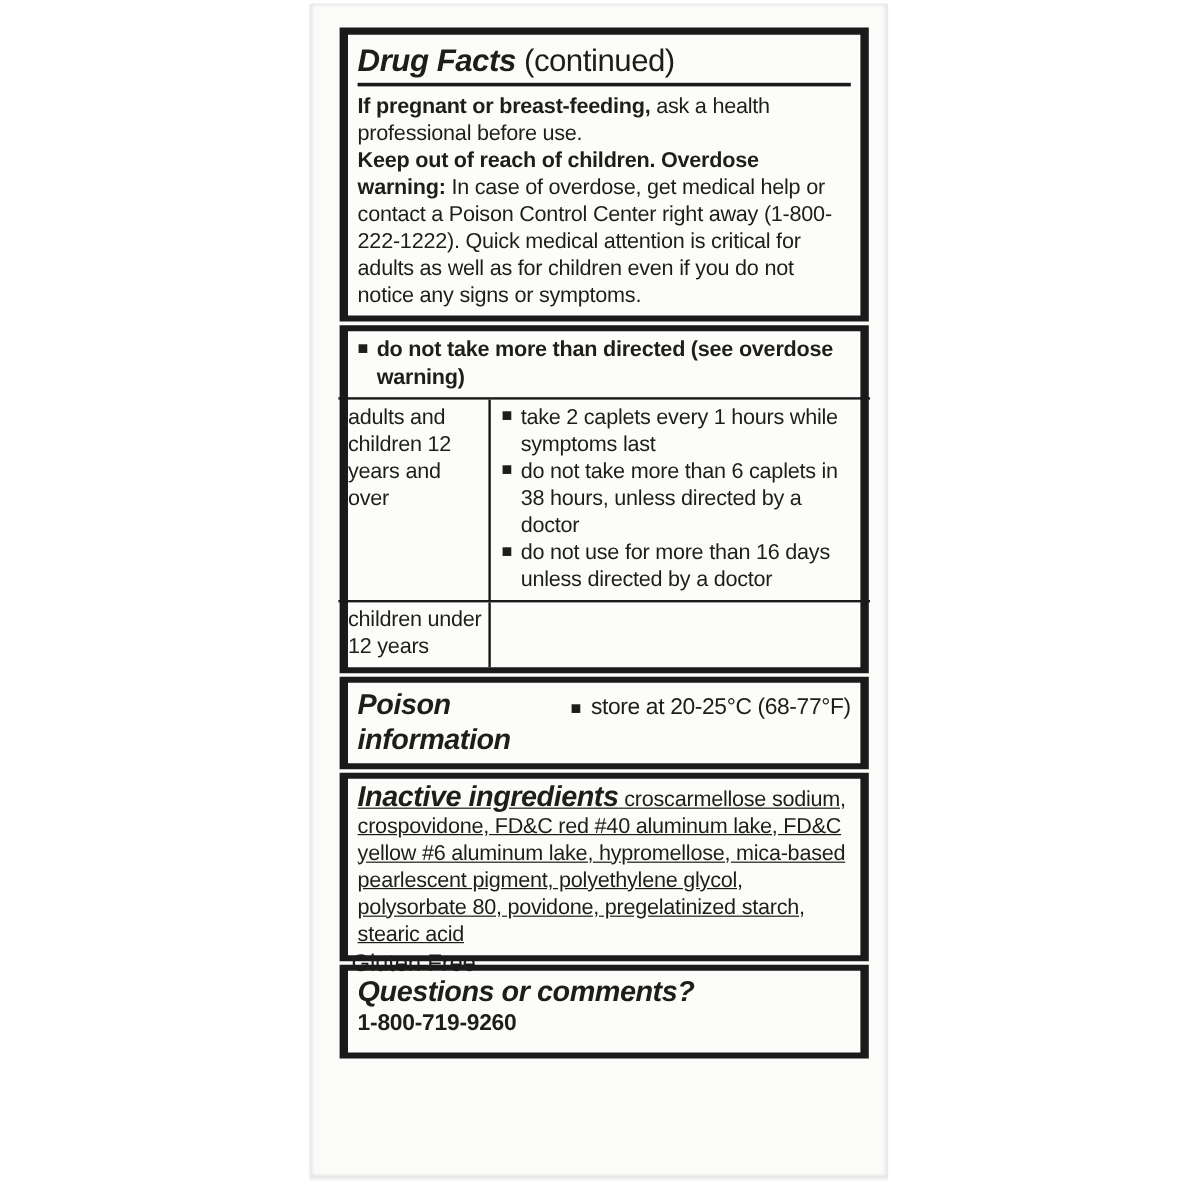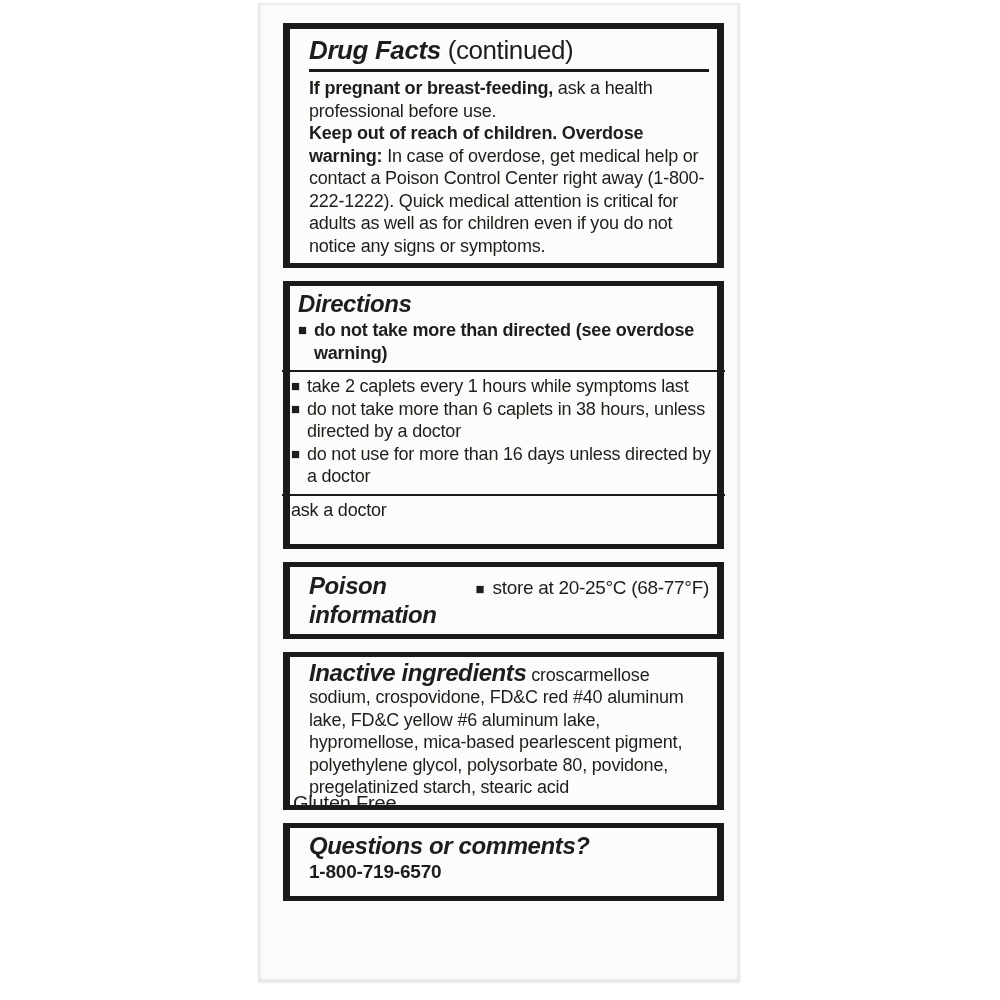--- a/index.html
+++ b/index.html
@@ -13,22 +13,22 @@
     box-shadow: inset 2px 0 3px rgba(0,0,0,0.05), inset -2px 0 3px rgba(0,0,0,0.05),
                 inset 0 -2px 3px rgba(0,0,0,0.06), 0 1px 2px rgba(0,0,0,0.08);
   }
 
   .facts-box { position:absolute; left:24px; top:19px; width:441px; }
 
   .sect {
     background:#fcfcfa;
     border:5px solid #1a1a1a;
     border-left-width:7px; border-right-width:7px;
-    margin-bottom:13px;
-    padding:3px 8px 6px 19px;
+    margin-bottom:3px;
+    padding:3px 8px 6px 8px;
   }
   .sect:first-child { border-top-width:6px; }
 
   .df-title { font-size:26px; line-height:32px; letter-spacing:-0.4px; padding-top:2px; }
   .df-title .main { font-weight:bold; font-style:italic; }
   .df-title .cont { font-weight:normal; }
   .title-rule { height:3px; background:#1a1a1a; margin:3px 0 5px 0; }
 
   .body-txt { font-size:18px; line-height:22.5px; letter-spacing:-0.2px; }
   .body-txt b { font-weight:bold; }
@@ -48,21 +48,21 @@
   .d-cell-what { flex:1 1 auto; padding:3px 4px 6px 9px; }
   .d-cell-what .bullet-line { margin-bottom:0px; }
   .row-children { min-height:50px; }
 
   .other-line { display:flex; align-items:baseline; gap:14px; }
   .other-line .oi-item { display:flex; gap:8px; align-items:baseline; }
   .other-line .sq { font-size:15px; }
   .other-line .oi-txt { font-size:19px; letter-spacing:-0.3px; white-space:nowrap; }
 
   .inline-heading { font-size:24px; font-weight:bold; font-style:italic; letter-spacing:-0.4px; }
-  .inactive-par { padding-top:2px; }
+  .inactive-par { padding-top:2px;text-decoration:underline; }
 
   .q-sect { padding-bottom:12px; }
   .phone { font-size:19px; font-weight:bold; line-height:24px; letter-spacing:-0.2px; }
 
   .gluten { position:absolute; left:34px; top:788px; font-size:20px; font-weight:normal;
             letter-spacing:-0.2px; }
 </style>
 </head>
 <body>
 
@@ -78,45 +78,45 @@
       <div class="body-txt">
         <b>If pregnant or breast-feeding,</b><span> ask a health professional before use.</span>
       </div>
       <div class="body-txt">
         <b>Keep out of reach of children. Overdose warning:</b><span> In case of overdose, get medical help or contact a Poison Control Center right away (1-800-222-1222). Quick medical attention is critical for adults as well as for children even if you do not notice any signs or symptoms.</span>
       </div>
     </div>
 
     <div class="sect" style="padding-bottom:0; padding-left:0; padding-right:0;">
       <div style="padding:0 8px;">
-        <div class="sect-heading">Directions</div>
         <div class="bullet-line body-txt note">
           <span class="sq">■</span>
           <span class="bl-txt">do not take more than directed (see overdose warning)</span>
         </div>
       </div>
       <div class="dir-table">
         <div class="d-row">
+          <div class="d-cell-who body-txt">adults and children 12 years and over</div>
           <div class="d-cell-what body-txt">
             <div class="bullet-line">
               <span class="sq">■</span>
               <span class="bl-txt">take 2 caplets every 1 hours while symptoms last</span>
             </div>
             <div class="bullet-line">
               <span class="sq">■</span>
               <span class="bl-txt">do not take more than 6 caplets in 38 hours, unless directed by a doctor</span>
             </div>
             <div class="bullet-line">
               <span class="sq">■</span>
               <span class="bl-txt">do not use for more than 16 days unless directed by a doctor</span>
             </div>
           </div>
         </div>
         <div class="d-row row-children">
-          <div class="d-cell-what body-txt">ask a doctor</div>
+          <div class="d-cell-who body-txt">children under 12 years</div>
         </div>
       </div>
     </div>
 
     <div class="sect" style="padding-top:4px; padding-bottom:5px;">
       <div class="other-line">
         <span class="sect-heading">Poison information</span>
         <span class="oi-item">
           <span class="sq">■</span>
           <span class="oi-txt">store at 20-25°C (68-77°F)</span>
@@ -125,19 +125,19 @@
     </div>
 
     <div class="sect">
       <div class="body-txt inactive-par">
         <span class="inline-heading">Inactive ingredients</span><span> croscarmellose sodium, crospovidone, FD&amp;C red #40 aluminum lake, FD&amp;C yellow #6 aluminum lake, hypromellose, mica-based pearlescent pigment, polyethylene glycol, polysorbate 80, povidone, pregelatinized starch, stearic acid</span>
       </div>
     </div>
 
     <div class="sect q-sect">
       <div class="sect-heading">Questions or comments?</div>
-      <div class="phone">1-800-719-6570</div>
+      <div class="phone">1-800-719-9260</div>
     </div>
 
   </div>
 
   <div class="gluten">Gluten Free</div>
 </div>
 
 </body></html>

